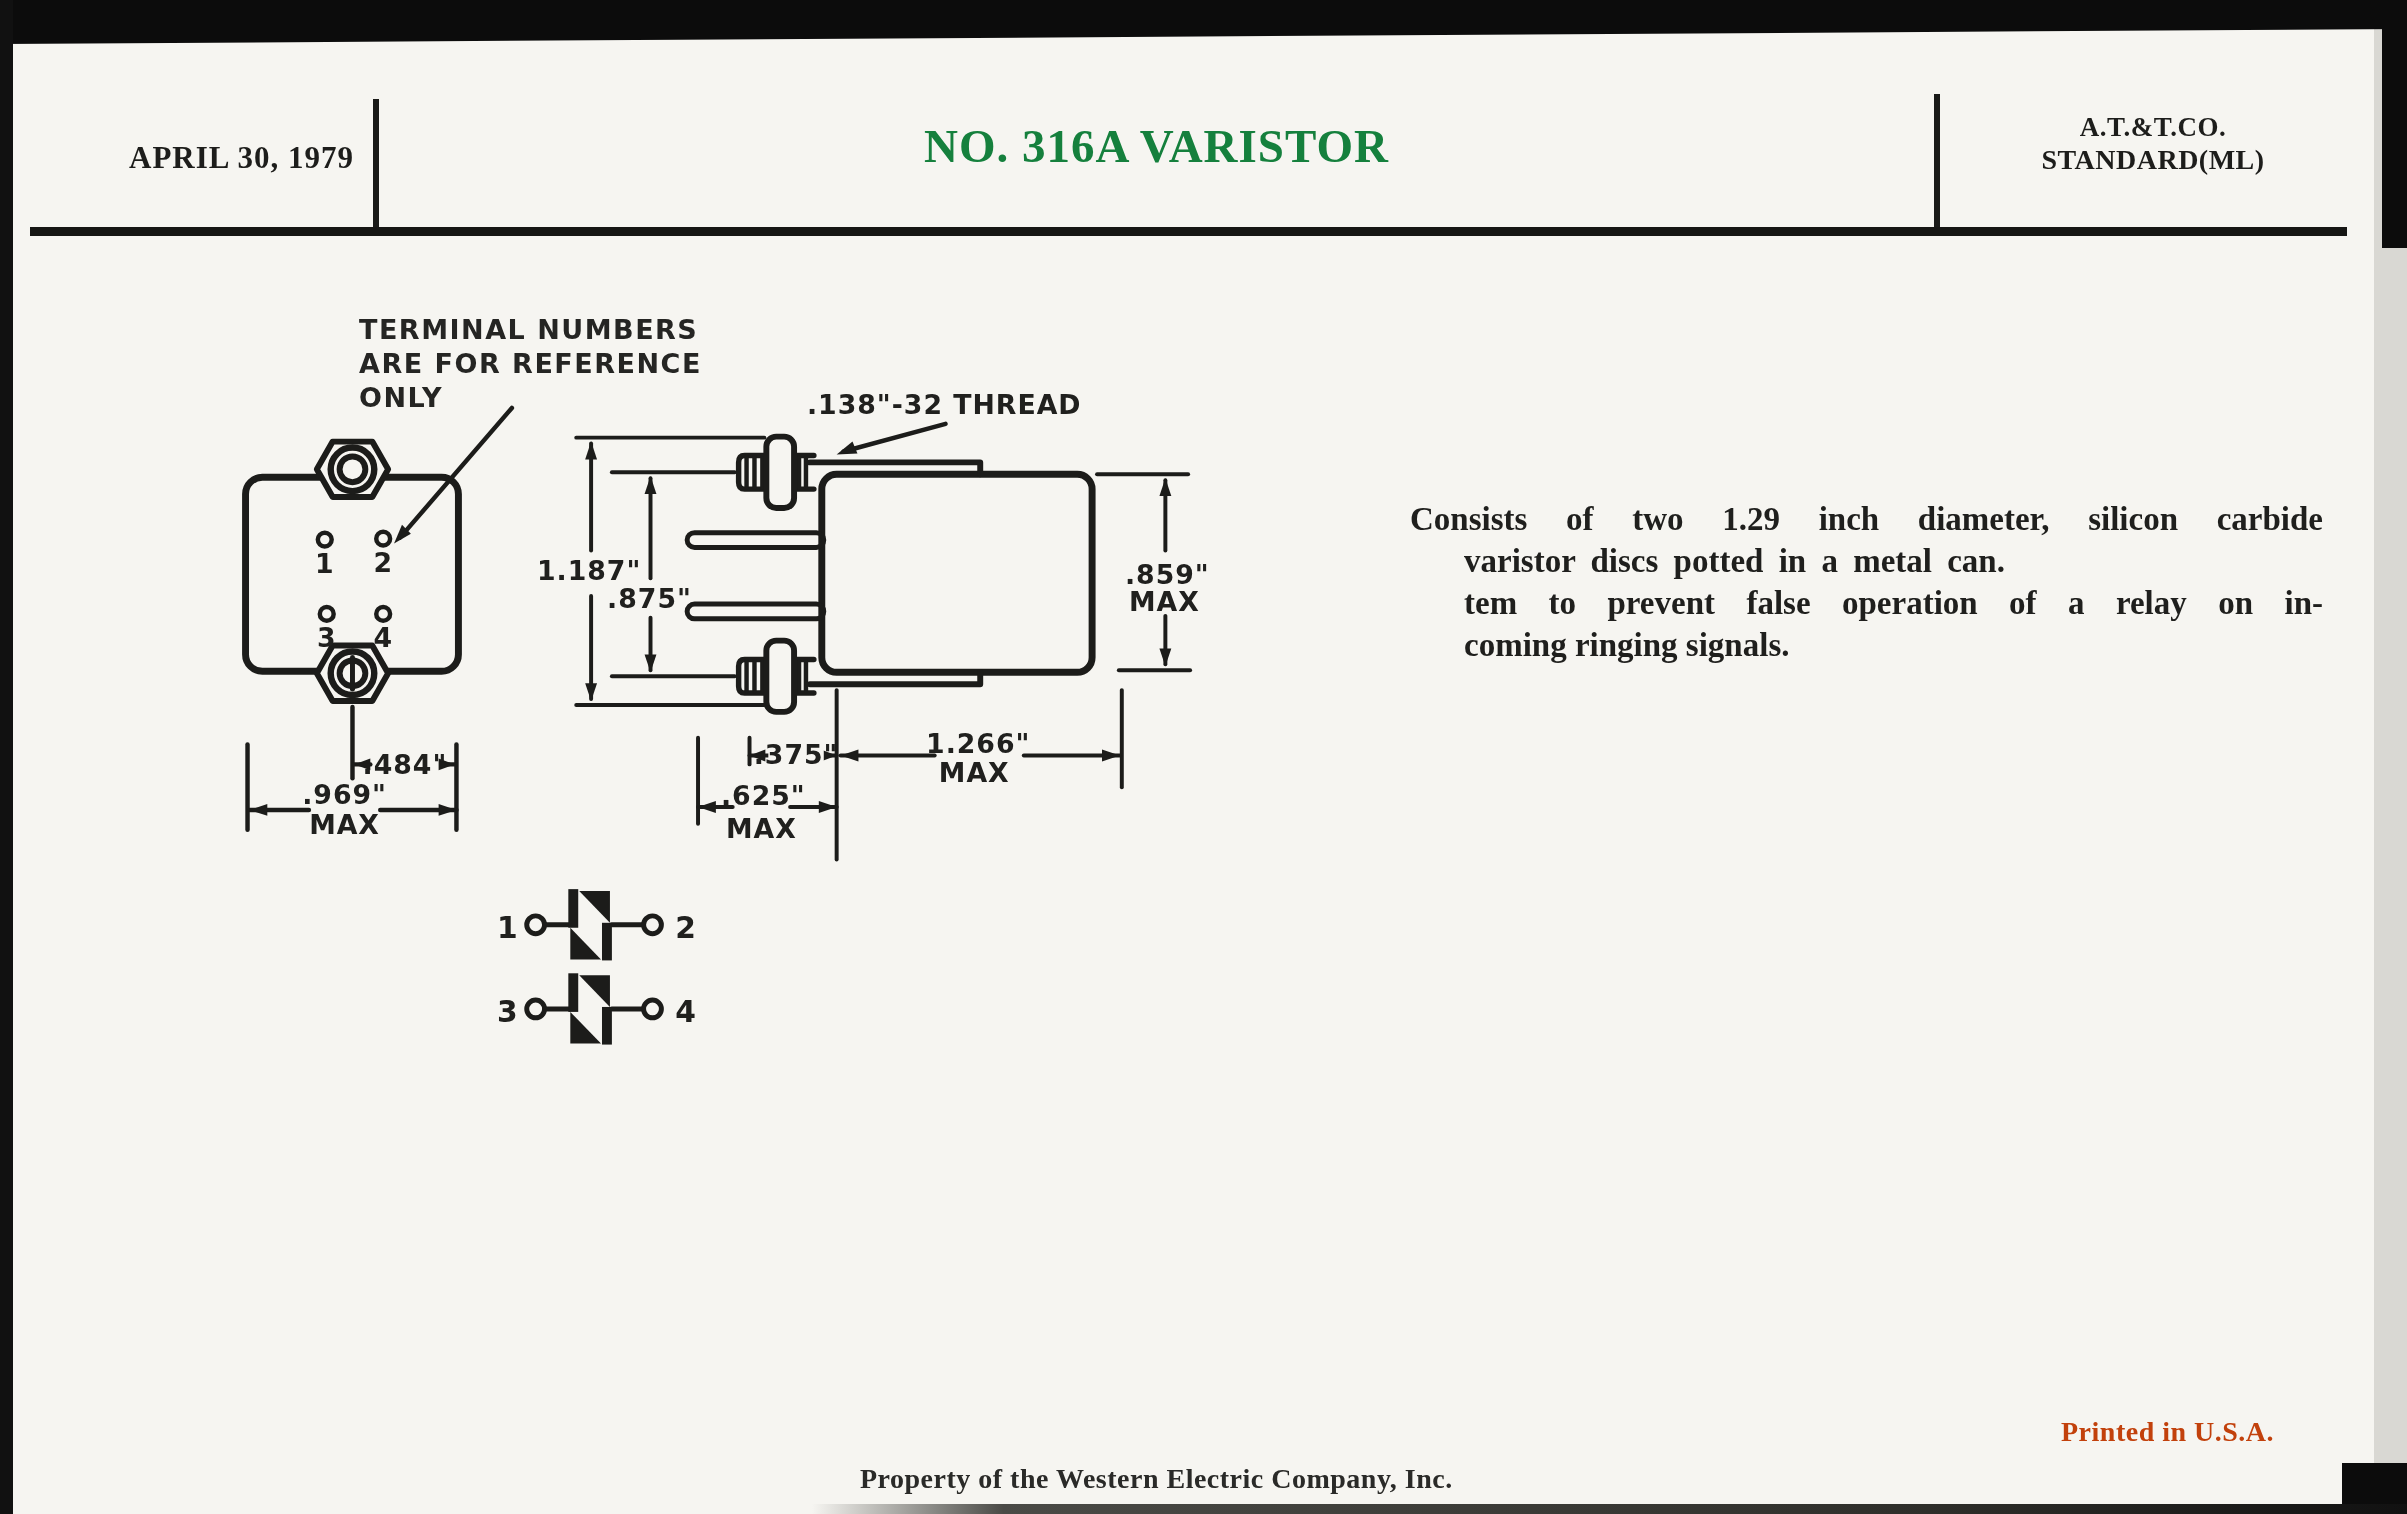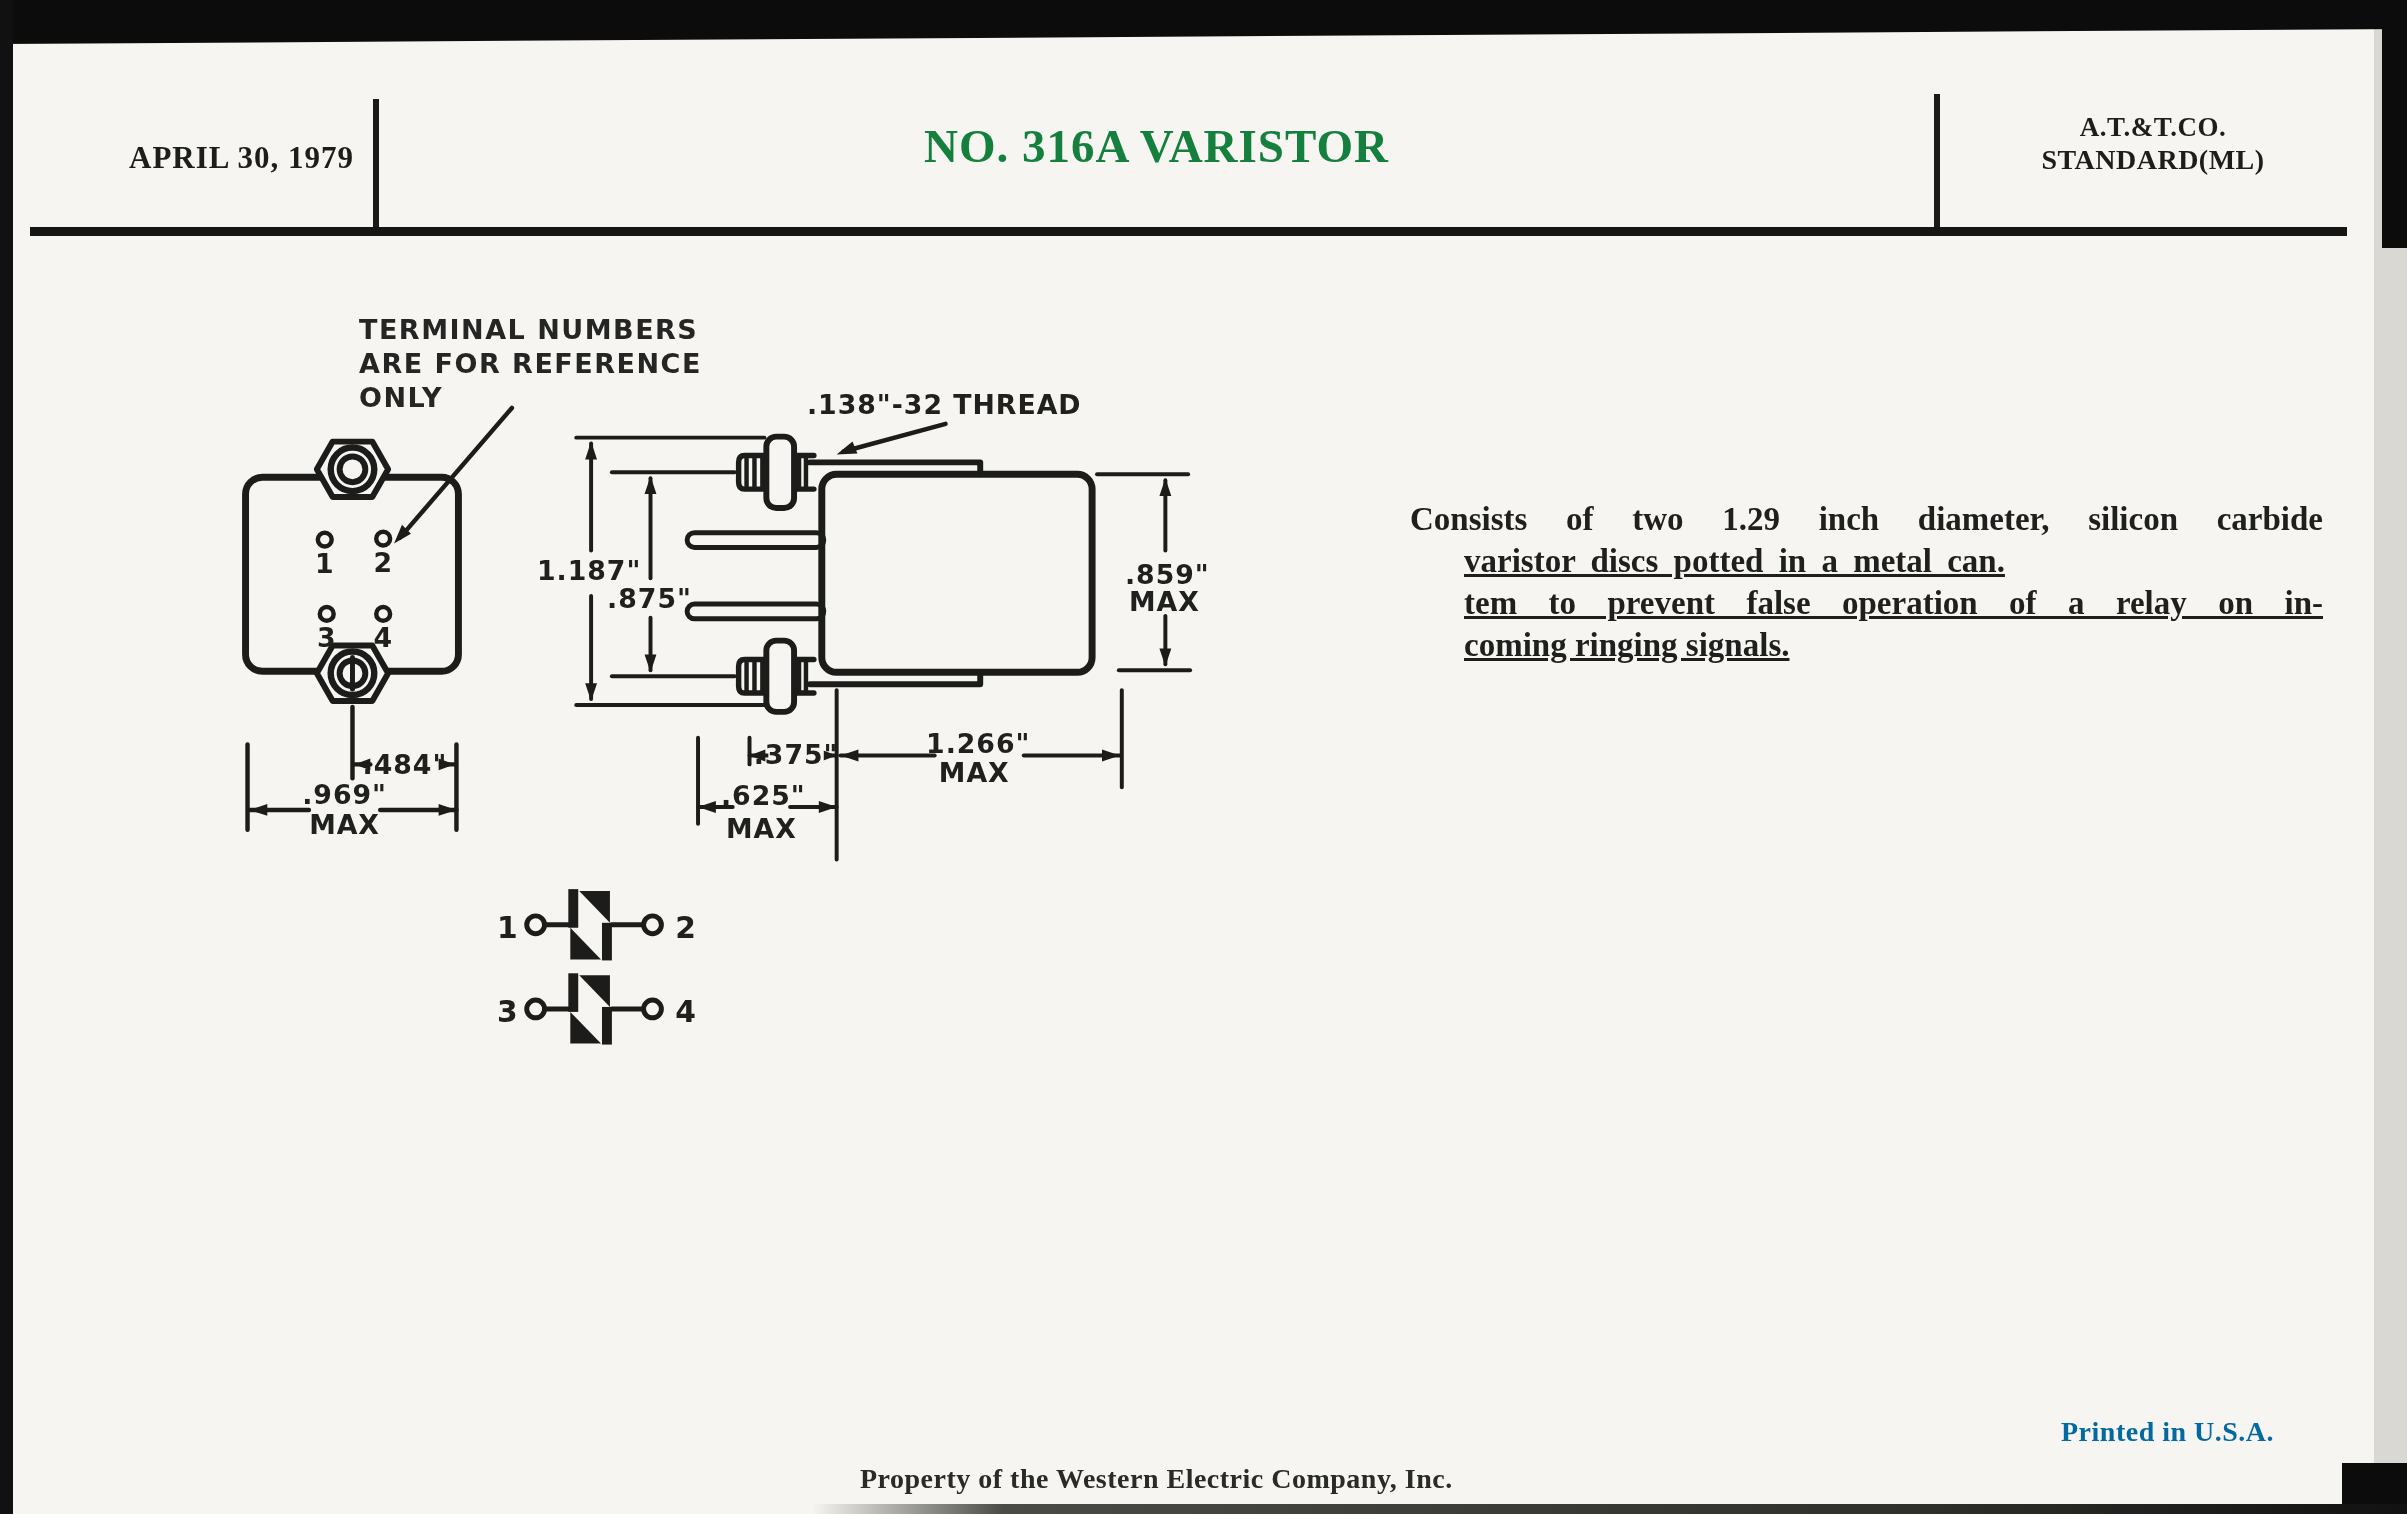--- a/index.html
+++ b/index.html
@@ -21,25 +21,25 @@
   .hdr-org .o1{font:700 27px "Liberation Serif",serif;line-height:31px;letter-spacing:0.5px;}
   .hdr-org .o2{font:700 28px "Liberation Serif",serif;line-height:34px;letter-spacing:0.5px;}
   .hdr-rule{position:absolute;left:30px;top:227px;width:2317px;height:9px;background:#161614;}
   
   .note{position:absolute;left:327px;top:313px;width:345px;color:#252523;font:700 27px "DejaVu Sans",sans-serif;letter-spacing:1.5px;line-height:34px;margin-left:32px;}
   .note .n3{text-align:left;}
   
   .desc{position:absolute;left:1410px;top:498px;width:913px;color:#1f1f1d;font:700 33px "Liberation Serif",serif;}
   .desc .l{line-height:42px;}
   .desc .just{text-align:justify;text-align-last:justify;}
-  .desc .ind{margin-left:54px;text-decoration:underline;}
+  .desc .ind{margin-left:54px;}
   .desc .sp{word-spacing:7px;}
   
   .foot-left{position:absolute;left:860px;top:1463px;font:700 28px "Liberation Serif",serif;color:#2a2a28;letter-spacing:0.5px;}
-  .foot-right{position:absolute;left:2061px;top:1416px;font:700 28px "Liberation Serif",serif;color:#0369a1;letter-spacing:0.5px;}
+  .foot-right{position:absolute;left:2061px;top:1416px;font:700 28px "Liberation Serif",serif;color:#c2410c;letter-spacing:0.5px;}
   svg.drawing{position:absolute;inset:0;z-index:5;}
   svg.drawing text{font:700 27px "DejaVu Sans",sans-serif;fill:#20201e;letter-spacing:1px;}
   svg.drawing text.big{font-size:30px;}
 </style>
 </head>
 <body>
 
 <div class="page"></div>
 
 <div class="hdr-date">APRIL 30, 1979</div>

